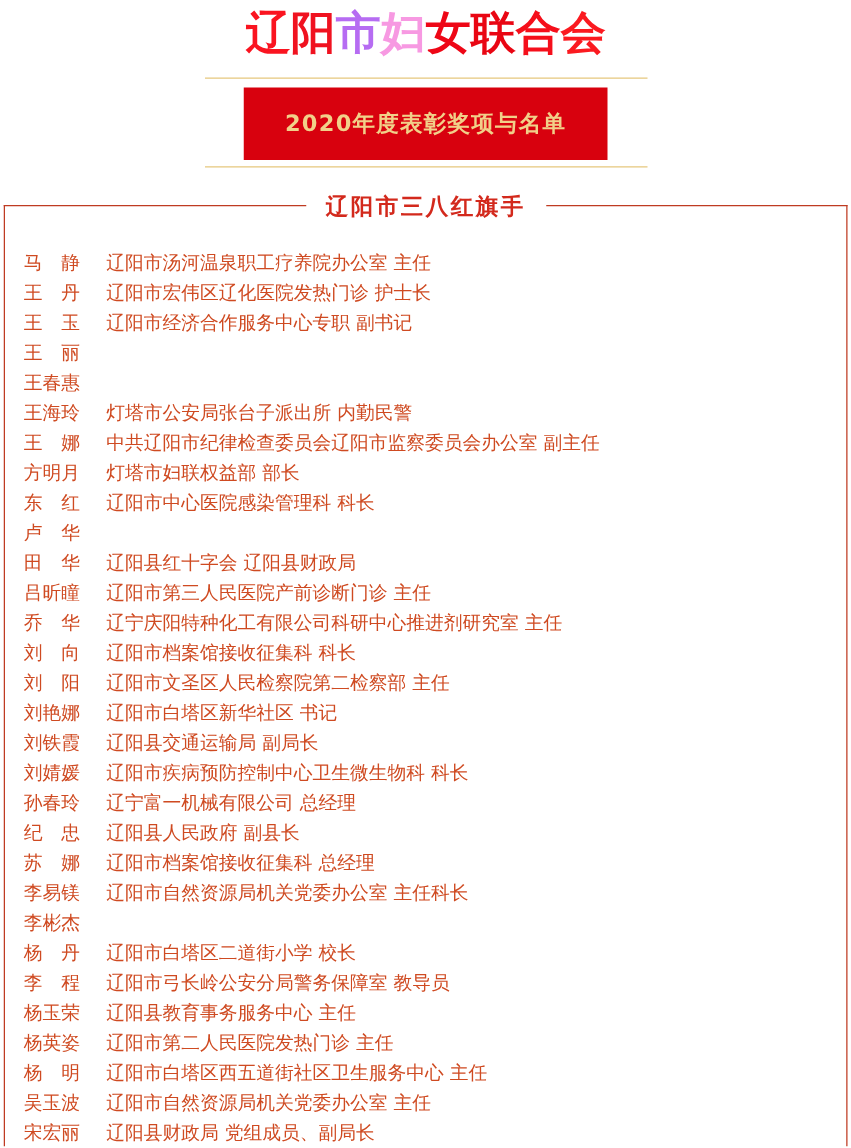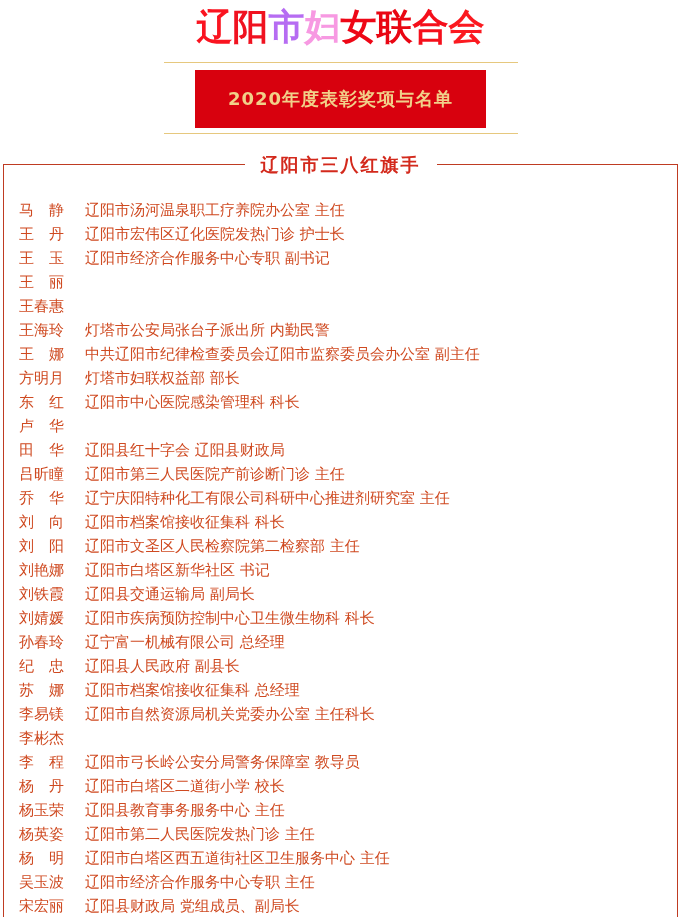--- a/index.html
+++ b/index.html
@@ -186,41 +186,41 @@
         <span class="awardee-role">辽阳市档案馆接收征集科 总经理</span>
       </div>
       <div class="awardee-row">
         <span class="awardee-name">李易镁</span>
         <span class="awardee-role">辽阳市自然资源局机关党委办公室 主任科长</span>
       </div>
       <div class="awardee-row">
         <span class="awardee-name">李彬杰</span>
       </div>
       <div class="awardee-row">
+        <span class="awardee-name">杨　丹</span>
+        <span class="awardee-role">辽阳市白塔区二道街小学 校长</span>
+      </div>
+      <div class="awardee-row">
         <span class="awardee-name">李　程</span>
         <span class="awardee-role">辽阳市弓长岭公安分局警务保障室 教导员</span>
       </div>
       <div class="awardee-row">
-        <span class="awardee-name">杨　丹</span>
-        <span class="awardee-role">辽阳市白塔区二道街小学 校长</span>
-      </div>
-      <div class="awardee-row">
         <span class="awardee-name">杨玉荣</span>
         <span class="awardee-role">辽阳县教育事务服务中心 主任</span>
       </div>
       <div class="awardee-row">
         <span class="awardee-name">杨英姿</span>
         <span class="awardee-role">辽阳市第二人民医院发热门诊 主任</span>
       </div>
       <div class="awardee-row">
         <span class="awardee-name">杨　明</span>
         <span class="awardee-role">辽阳市白塔区西五道街社区卫生服务中心 主任</span>
       </div>
       <div class="awardee-row">
         <span class="awardee-name">吴玉波</span>
-        <span class="awardee-role">辽阳市经济合作服务中心专职 主任</span>
+        <span class="awardee-role">辽阳市自然资源局机关党委办公室 主任</span>
       </div>
       <div class="awardee-row">
         <span class="awardee-name">宋宏丽</span>
         <span class="awardee-role">辽阳县财政局 党组成员、副局长</span>
       </div>
     </div>
 </div>
 
 </body></html>

